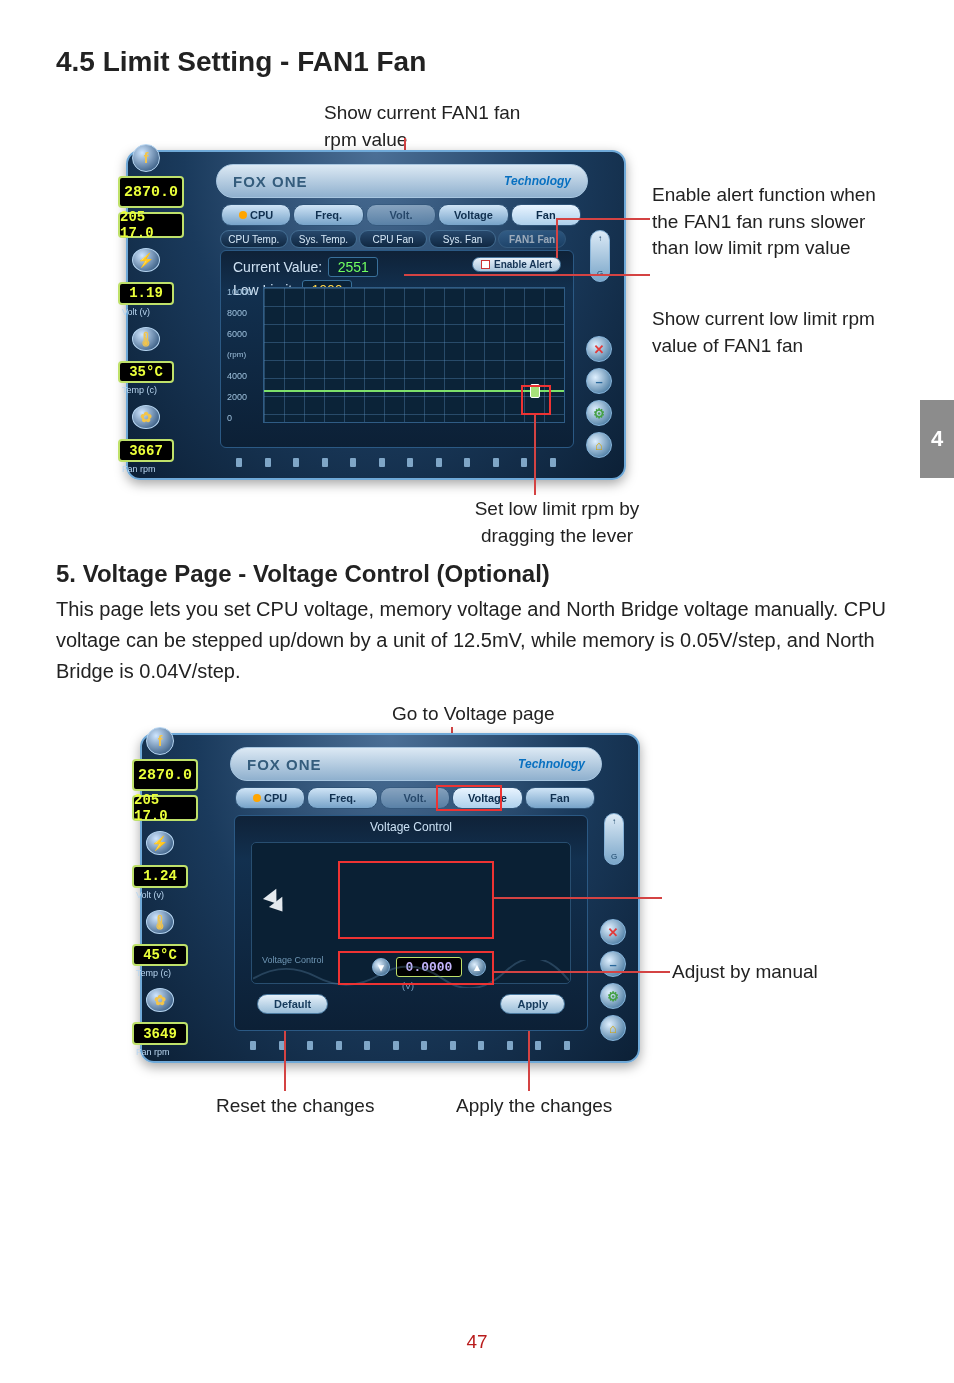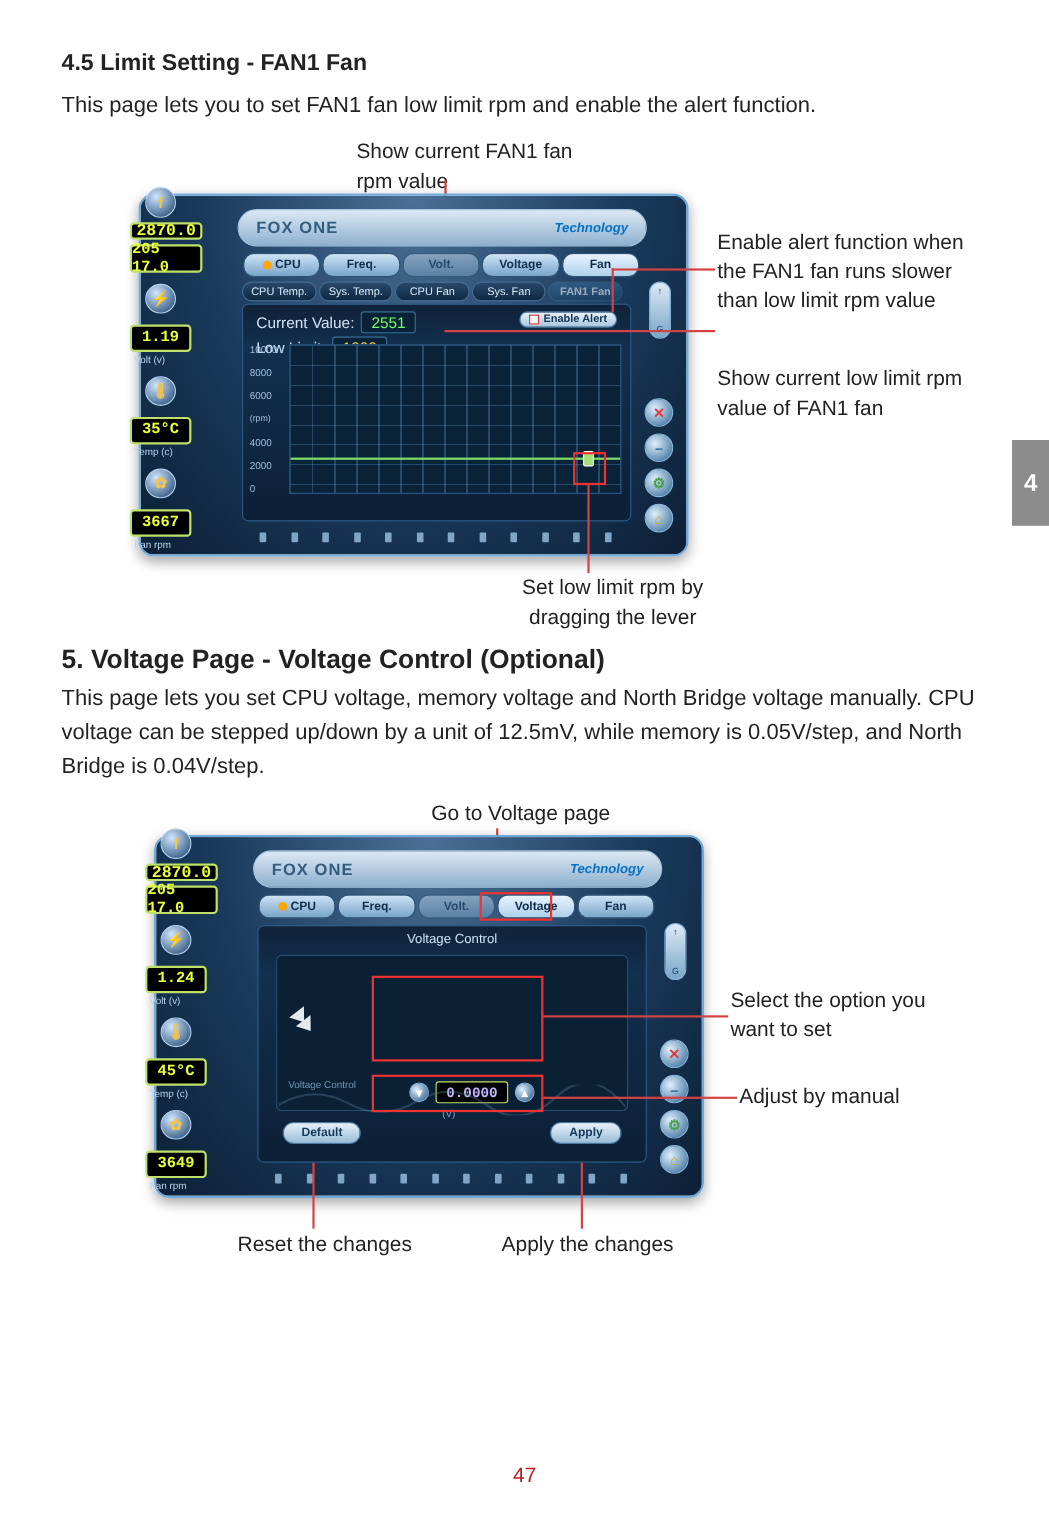--- a/index.html
+++ b/index.html
@@ -12,23 +12,23 @@
     background: #ffffff;
     font-family: Arial, Helvetica, sans-serif;
     color: #222;
     position: relative;
     font-size: 20px;
   }
   .content {
     padding: 46px 56px 0 56px;
   }
   h3.sec45 {
-    font-size: 21px;
+    font-size: 28px;
     font-weight: bold;
-    margin: 0 0 11px 0;
+    margin: 0 0 22px 0;
   }
   p.desc {
     font-size: 20px;
     line-height: 1.55;
     margin: 0 0 14px 0;
   }
   h2.sec5 {
     font-size: 24px;
     font-weight: bold;
     margin: 30px 0 6px 0;
@@ -80,21 +80,21 @@
   .brand-text { color: #345c7c; }
   
   .monitor {
     position: absolute;
     left: -8px; top: -6px;
     width: 76px; height: 330px;
     display: flex; flex-direction: column; gap: 10px;
     align-items: flex-start;
   }
   .monitor .lcd {
-    width: 66px; height: 16px;
+    width: 66px; height: 32px;
     border: 2px solid #bfe16a;
     border-radius: 4px;
     background: #000;
     color: #eaff3a;
     font-family: "Courier New", monospace;
     font-weight: bold;
     font-size: 15px;
     display: flex; align-items: center; justify-content: center;
     letter-spacing: 0px;
   }
@@ -313,21 +313,20 @@
   .sidetab{
     position:absolute;right:0;top:400px;width:34px;height:78px;background:#8c8c8c;color:#fff;
     display:flex;align-items:center;justify-content:center;font-size:22px;font-weight:bold;
   }
 </style>
 </head>
 <body>
 
 <div class="content">
   <h3 class="sec45">4.5 Limit Setting - FAN1 Fan</h3>
-  <p class="desc">This page lets you to set FAN1 fan low limit rpm and enable the alert function.</p>
 
   <div class="figwrap" style="height:430px;">
     <div class="ann" style="top:0;left:208px;width:230px;text-align:left;">Show current FAN1 fan rpm value</div>
 
     <div class="line" style="top:38px;left:288px;width:2px;height:90px;"></div>
 
     <div class="app-outer" style="top:50px;position:absolute;">
       <div class="app-frame"></div>
 
       <div class="monitor">
@@ -529,21 +528,20 @@
           <span></span>
           <span></span>
           <span></span>
       </div>
     </div>
 
     <div class="redbox" style="top:84px;left:320px;width:66px;height:26px;"></div>
     <div class="redbox" style="top:160px;left:222px;width:156px;height:78px;"></div>
     <div class="redbox" style="top:250px;left:222px;width:156px;height:34px;"></div>
 
-    <div class="ann" style="top:170px;left:548px;width:220px;">Select the option you want to set</div>
     <div class="line" style="top:196px;left:378px;height:2px;width:168px;"></div>
 
     <div class="ann" style="top:258px;left:556px;">Adjust by manual</div>
     <div class="line" style="top:270px;left:378px;height:2px;width:176px;"></div>
 
     <div class="line" style="top:330px;left:168px;width:2px;height:60px;"></div>
     <div class="ann" style="top:392px;left:100px;">Reset the changes</div>
 
     <div class="line" style="top:330px;left:412px;width:2px;height:60px;"></div>
     <div class="ann" style="top:392px;left:340px;">Apply the changes</div>

